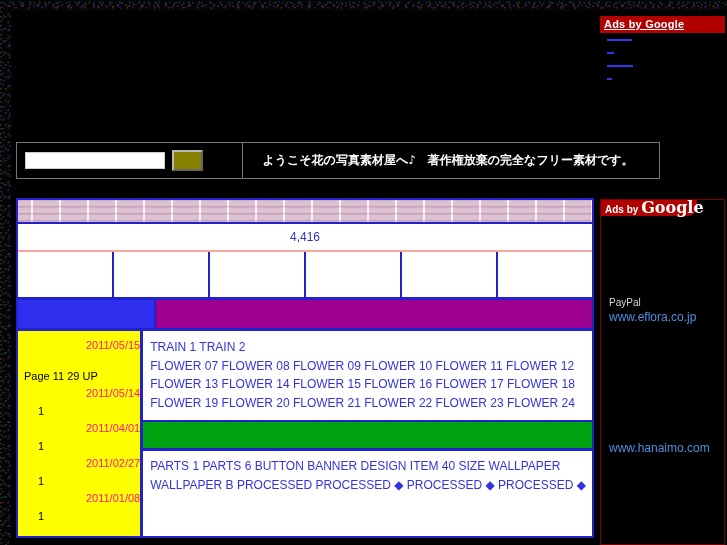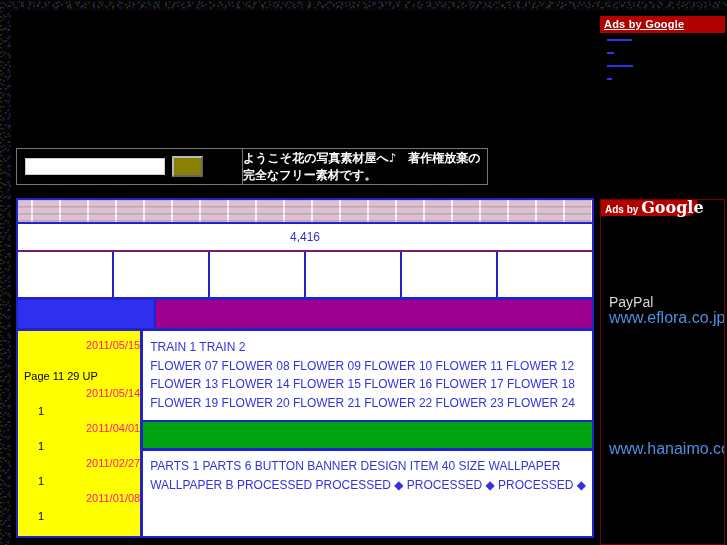--- a/index.html
+++ b/index.html
@@ -67,22 +67,22 @@
   }
   .ad-line.w1 { width: 25px; }
   .ad-line.w2 { width: 7px; }
   .ad-line.w3 { width: 26px; }
   .ad-line.w4 { width: 5px; }
 
   
   .header-table {
     position: absolute;
     left: 5px;
-    top: 137px;
-    width: 472px;
+    top: 131px;
+    width: 644px;
     height: 37px;
     border: 1px solid #777777;
     box-sizing: border-box;
     display: flex;
     background: #000000;
   }
   .header-search {
     width: 226px;
     border-right: 1px solid #777777;
     display: flex;
@@ -143,21 +143,21 @@
       repeating-linear-gradient(0deg,
         transparent 0 6px, rgba(150,100,130,.25) 6px 7px);
     background-size: 100% 7px, 28px 100%, 100% 7px;
   }
   .counter-row {
     height: 26px;
     line-height: 26px;
     text-align: center;
     color: #3333cc;
     font-size: 12px;
-    border-bottom: 2px solid #701a75;
+    border-bottom: 2px solid #fca5a5;
   }
   .cells-row {
     height: 45px;
     display: flex;
     border-bottom: 3px solid #2222cc;
   }
   .cells-row .cell {
     flex: 1;
     border-right: 2px solid #2222cc;
   }
@@ -252,28 +252,27 @@
     white-space: nowrap;
   }
   .right-ads-head .g {
     font-family: "DejaVu Serif", serif;
     font-size: 16px;
     font-weight: bold;
   }
   .ad-entry { padding: 0 0 0 8px; }
   .ad-title {
     color: #d8d8d8;
-    font-size: 14px;
+    font-size: 10px;
     line-height: 17px;
   }
   .ad-url {
     color: #4e8fe0;
-    font-size: 16px;
+    font-size: 12px;
     line-height: 13px;
-    text-align: center;
   }
   .ad-spacer-a { height: 78px; }
   .ad-spacer-b { height: 118px; }
   .ad-spacer-c { height: 112px; }
   .ad-green {
     color: #3fbf7f;
     font-size: 10px;
     padding-left: 8px;
   }
 </style>

